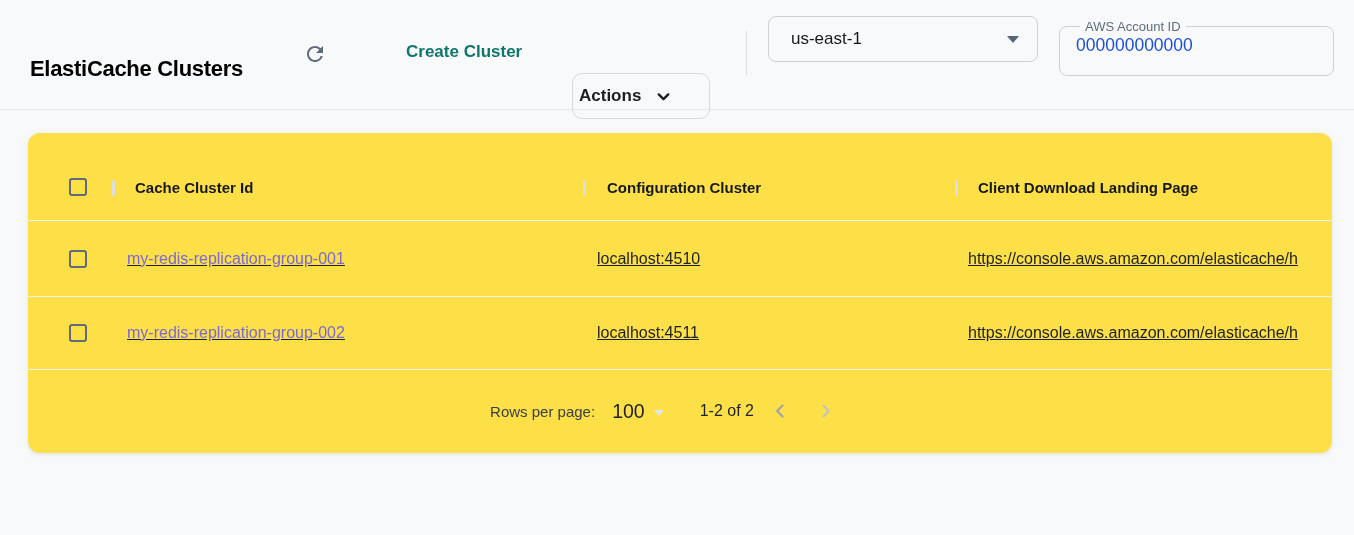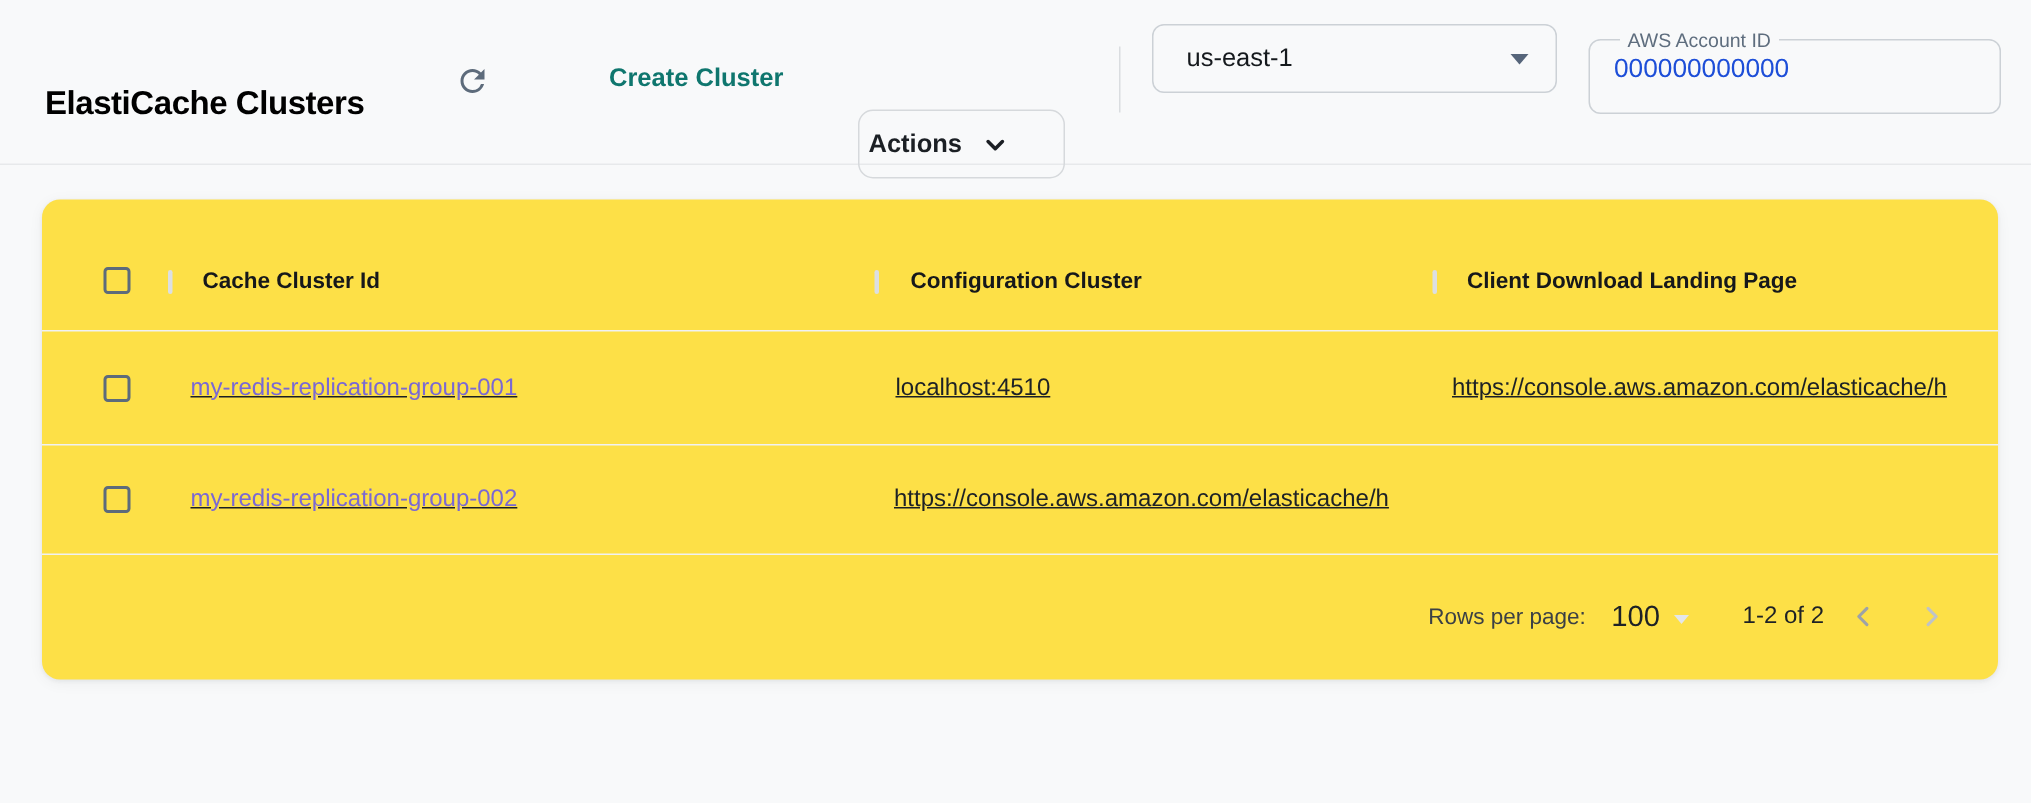--- a/index.html
+++ b/index.html
@@ -124,21 +124,21 @@
     background: transparent; cursor: pointer; padding: 0;
   }
   .cluster-link {
     padding-left: 14px;
     color: #7a68d4; text-decoration: none; cursor: pointer;
   }
   .url-cell { padding-left: 12px; }
   
   .tfoot {
     height: 82px;
-    display: flex; align-items: center; justify-content: flex-end;
+    display: flex; align-items: center; justify-content: center;
     padding-right: 24px;
   }
   .rpp-label { font-size: 15px; color: #3b4045; }
   .rpp-select {
     display: flex; align-items: baseline; gap: 9px;
     margin-left: 17px; cursor: pointer;
     background: none; border: none; padding: 0; font-family: inherit;
   }
   .rpp-value { font-size: 19.5px; color: #1d2126; }
   .rpp-caret {
@@ -214,20 +214,21 @@
     <a class="cell cluster-link">my-redis-replication-group-001</a>
     <div class="cell cell-pad">localhost:4510</div>
     <div class="cell url-cell">https://console.aws.amazon.com/elasticache/h</div>
   </div>
 
   <div class="trow row-2 grid-cols">
     <div class="checkbox-cell">
       <button class="checkbox"></button>
     </div>
     <a class="cell cluster-link">my-redis-replication-group-002</a>
+    <div class="cell cell-pad">localhost:4511</div>
     <div class="cell url-cell">https://console.aws.amazon.com/elasticache/h</div>
   </div>
 
   <div class="tfoot">
     <span class="rpp-label">Rows per page:</span>
     <button class="rpp-select">
       <span class="rpp-value">100</span>
       <span class="rpp-caret"></span>
     </button>
     <span class="range-label">1-2 of 2</span>

